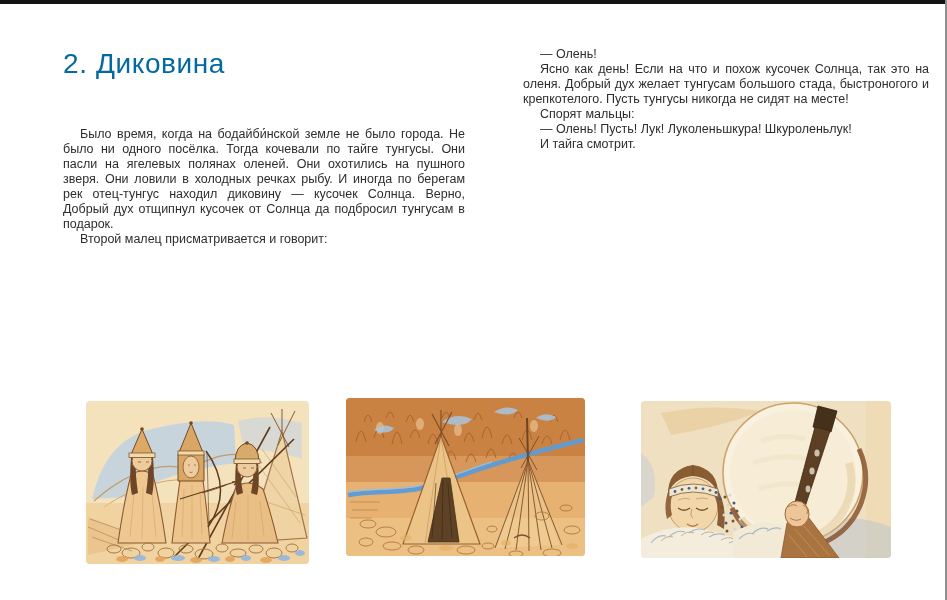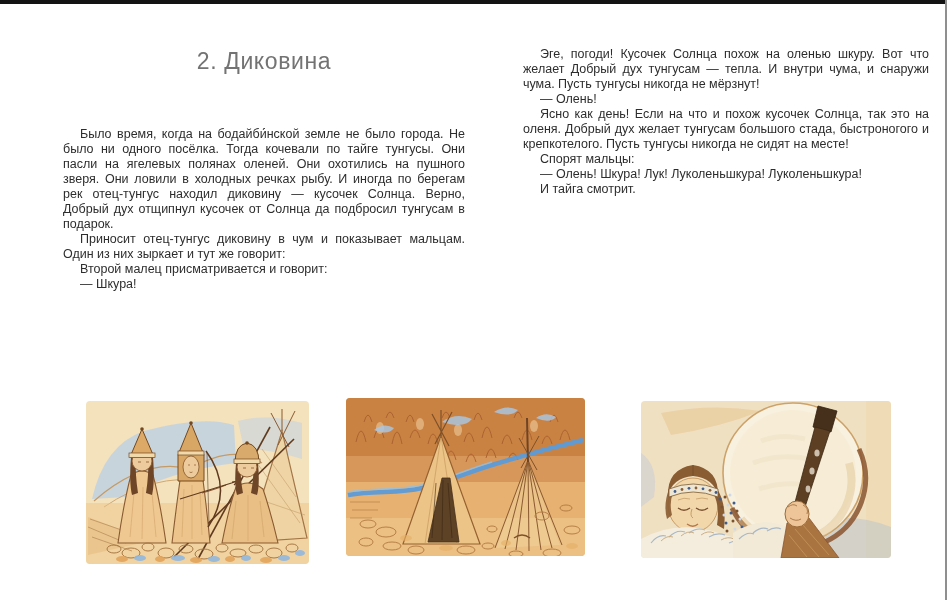--- a/index.html
+++ b/index.html
@@ -6,22 +6,22 @@
   body{
     width:947px;height:600px;position:relative;overflow:hidden;
     background:#ffffff;
     font-family:"Liberation Sans",sans-serif;
   }
   .topbar{position:absolute;top:0;left:0;width:947px;height:4px;background:#131313;}
   .rightbar{position:absolute;top:0;right:0;width:2px;height:600px;background:#8f8f8f;}
 
   .chapter-title{
     position:absolute;left:63px;top:48px;width:402px;margin:0;
-    text-align:center;font-size:23px;font-weight:300;letter-spacing:.6px;
-    color:#737373;
+    font-size:28px;font-weight:300;letter-spacing:.6px;
+    color:#0369a1;
   }
   .text-col{
     position:absolute;width:402px;
     font-size:12.5px;line-height:15px;color:#2d2d2d;text-align:justify;
   }
   .text-col p{margin:0;text-indent:17px;}
   .col-left{left:63px;top:127px;}
   .col-right{left:523px;top:47px;width:406px;}
 
   .illus{position:absolute;overflow:hidden;border-radius:4px;}
@@ -33,31 +33,28 @@
 </head>
 <body>
 
 <div class="topbar"></div>
 <div class="rightbar"></div>
 
 <h1 class="chapter-title">2. Диковина</h1>
 
 <div class="text-col col-left">
   <p>Было время, когда на бодайби́нской земле не было города. Не было ни одного посёлка. Тогда кочевали по тайге тунгусы. Они пасли на ягелевых полянах оленей. Они охотились на пушного зверя. Они ловили в холодных речках рыбу. И иногда по берегам рек отец-тунгус находил диковину — кусочек Солнца. Верно, Добрый дух отщипнул кусочек от Солнца да подбросил тунгусам в подарок.</p>
-  <p>Приносит отец-тунгус диковину в чум и показывает мальцам. Один из них зыркает и тут же говорит:</p>
   <p>Второй малец присматривается и говорит:</p>
-  <p>— Шкура!</p>
 </div>
 
 <div class="text-col col-right">
-  <p>Эге, погоди! Кусочек Солнца похож на оленью шкуру. Вот что желает Добрый дух тунгусам — тепла. И внутри чума, и снаружи чума. Пусть тунгусы никогда не мёрзнут!</p>
   <p>— Олень!</p>
   <p>Ясно как день! Если на что и похож кусочек Солнца, так это на оленя. Добрый дух желает тунгусам большого стада, быстроногого и крепкотелого. Пусть тунгусы никогда не сидят на месте!</p>
   <p>Спорят мальцы:</p>
-  <p>— Олень! Шкура! Лук! Луколеньшкура! Луколеньшкура!</p>
+  <p>— Олень! Пусть! Лук! Луколеньшкура! Шкуроленьлук!</p>
   <p>И тайга смотрит.</p>
 </div>
 
 <div class="illus" id="illus-hunters" role="img" aria-label="Три тунгуса в островерхих шапках с луком и стрелами у чума">
   <svg viewBox="0 0 223 163" xmlns="http://www.w3.org/2000/svg">
     <rect width="223" height="163" fill="#f4e2bc"></rect>
     <path d="M6,98 Q18,44 58,30 Q118,14 148,24 L150,62 Q82,70 40,96 Z" fill="#b9cfe7" opacity="0.75"></path>
     <path d="M152,20 Q182,12 216,22 L216,58 Q185,48 158,48 Z" fill="#b9cfe7" opacity="0.5"></path>
     <path d="M8,100 Q58,56 104,68 Q148,42 176,62" fill="none" stroke="#c49a66" stroke-width="1.2"></path>
     <path d="M18,106 Q68,72 118,80" fill="none" stroke="#cfa876" stroke-width="1"></path>

